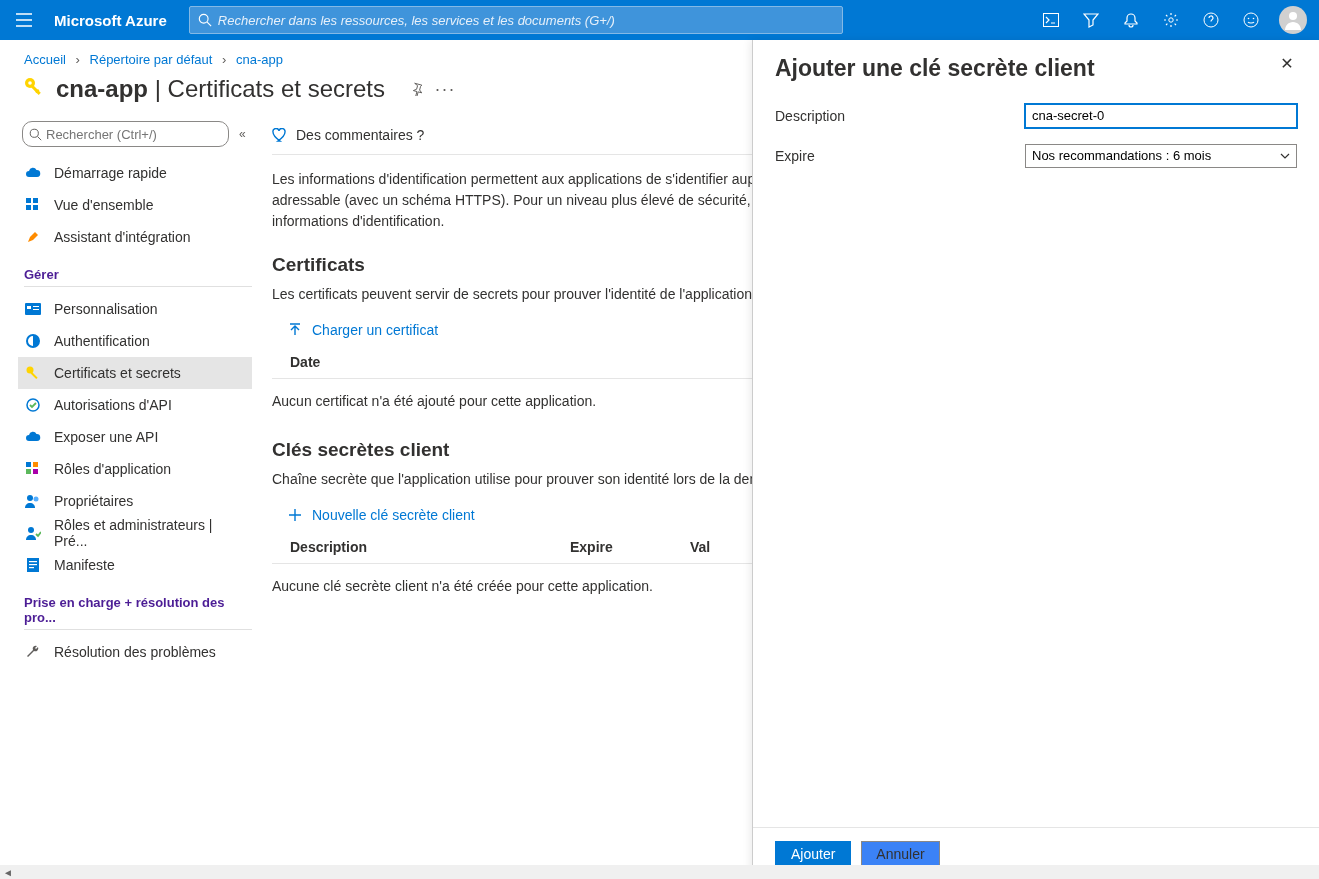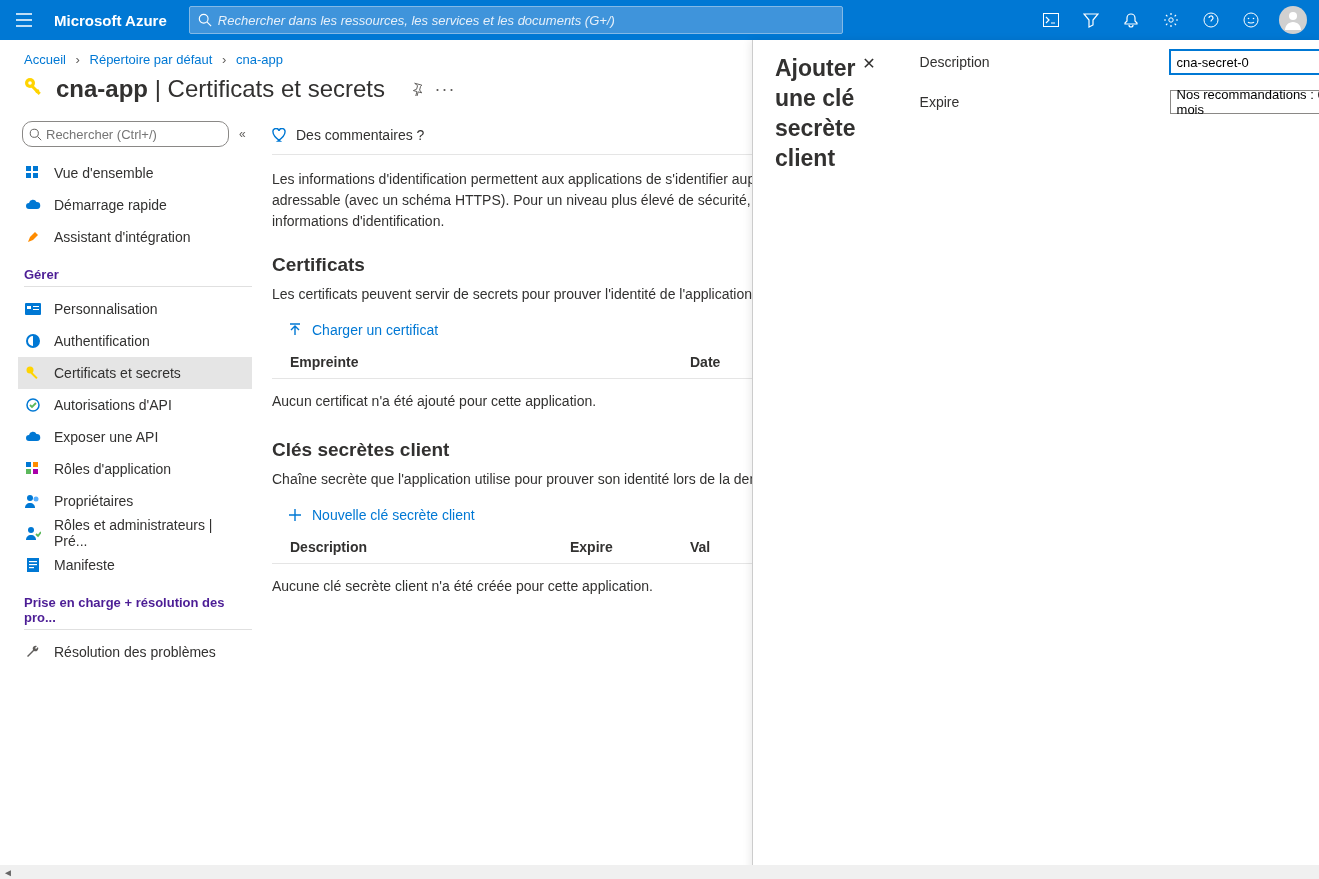--- a/index.html
+++ b/index.html
@@ -55,21 +55,21 @@
 .info-text { font-size:14px; color:#323130; line-height:1.5; margin-bottom:22px; }
 .section-h { font-size:19px; font-weight:600; color:#323130; margin-bottom:10px; }
 .section-p { font-size:14px; color:#323130; margin-bottom:14px; }
 .action-link { display:flex; align-items:center; color:#0078d4; font-size:14px; cursor:pointer; padding:6px 0 6px 16px; }
 .action-link .plus-icon, .action-link .upload-icon { margin-right:10px; color:#0078d4; }
 .table-head-row { display:flex; border-bottom:1px solid #e5e5e5; padding: 10px 0 8px 18px; font-size:14px; color:#323130; font-weight:600; }
 .table-col-1 { flex: 0 0 400px; }
 .empty-row { padding: 14px 0 30px 0; font-size:14px; color:#323130; }
 
 
-.flyout { position:absolute; top:40px; right:0; bottom:0; width:567px; background:#fff; border-left:1px solid #ccc; box-shadow:-2px 0 8px rgba(0,0,0,0.08); display:flex; }
+.flyout { position:absolute; top:40px; right:0; bottom:0; width:567px; background:#fff; border-left:1px solid #ccc; box-shadow:-2px 0 8px rgba(0,0,0,0.08); display:flex; flex-direction:column; }
 .flyout-header { display:flex; align-items:flex-start; justify-content:space-between; padding: 14px 22px 10px 22px; }
 .flyout-title { font-size:23px; font-weight:600; color:#323130; line-height:1.3;}
 .flyout-close { font-size:16px; color:#323130; cursor:pointer; width:20px; text-align:center; }
 .flyout-body { padding: 10px 22px; flex:1; }
 .form-row { display:flex; align-items:center; margin-bottom:16px; }
 .form-label { width:250px; font-size:14px; color:#323130; }
 .form-input { flex:1; height:24px; border:1px solid #0078d4; outline:1px solid #0078d4; padding:0 6px; font-size:13px; }
 .form-select { flex:1; height:24px; border:1px solid #8a8886; padding:8px 6px; font-size:13px; background:#fff; display:flex; align-items:center; justify-content:space-between; cursor:pointer;}
 .flyout-footer { height:52px; border-top:1px solid #e5e5e5; display:flex; align-items:center; padding:0 22px; }
 .btn-primary { background:#0078d4; color:#fff; border:none; height:26px; padding:0 16px; font-size:14px; cursor:pointer; margin-right:10px; }
@@ -183,36 +183,36 @@
                 <circle cx="6.5" cy="6.5" r="5" stroke="#605e5c" stroke-width="1.2" fill="none"></circle>
                 <line x1="10.5" y1="10.5" x2="15" y2="15" stroke="#605e5c" stroke-width="1.2"></line>
               </svg>
             <input type="text" style="margin-left: 4px;" placeholder="Rechercher (Ctrl+/)">
           </div>
           <div class="collapse-chevron">«</div>
         </div>
 
         <div class="nav-item">
           <span class="nav-icon">
+              <svg width="16" height="12" viewBox="0 0 16 12">
+                <path d="M4 10a3 3 0 0 1 0-6 4 4 0 0 1 7.5-1A3 3 0 0 1 12 10z" fill="#0078d4"></path>
+              </svg>
+            </span>
+          <span>Démarrage rapide</span>
+        </div>
+        <div class="nav-item">
+          <span class="nav-icon">
               <svg width="16" height="16" viewBox="0 0 16 16">
                 <rect x="1" y="1" width="5" height="5" fill="#0078d4"></rect>
                 <rect x="8" y="1" width="5" height="5" fill="#0078d4"></rect>
                 <rect x="1" y="8" width="5" height="5" fill="#0078d4"></rect>
                 <rect x="8" y="8" width="5" height="5" fill="#0078d4"></rect>
               </svg>
             </span>
           <span>Vue d'ensemble</span>
-        </div>
-        <div class="nav-item">
-          <span class="nav-icon">
-              <svg width="16" height="12" viewBox="0 0 16 12">
-                <path d="M4 10a3 3 0 0 1 0-6 4 4 0 0 1 7.5-1A3 3 0 0 1 12 10z" fill="#0078d4"></path>
-              </svg>
-            </span>
-          <span>Démarrage rapide</span>
         </div>
         <div class="nav-item">
           <span class="nav-icon">
               <svg width="16" height="16" viewBox="0 0 16 16">
                 <path d="M3 13l2-5 5-5 3 3-5 5-5 2z" fill="#ff8c00"></path>
               </svg>
             </span>
           <span>Assistant d'intégration</span>
         </div>
 
@@ -337,21 +337,20 @@
         <div class="section-p">Les certificats peuvent servir de secrets pour prouver l'identité de l'application lors de la demande de jeton. Également appelés clés publiques.</div>
         <div class="action-link">
           <span class="upload-icon">
             <svg width="14" height="14" viewBox="0 0 14 14">
                 <path d="M7 12V3M3 7l4-4 4 4M2 1h10" stroke="#0078d4" stroke-width="1.4" fill="none"></path>
               </svg>
           </span>
           <span>Charger un certificat</span>
         </div>
         <div class="table-head-row">
-          <div class="table-col-1">Empreinte</div>
           <div>Date</div>
         </div>
         <div class="empty-row">Aucun certificat n'a été ajouté pour cette application.</div>
 
         <div class="section-h">Clés secrètes client</div>
         <div class="section-p">Chaîne secrète que l'application utilise pour prouver son identité lors de la demande d'un jeton. Également appelée mot de passe de l'application.</div>
         <div class="action-link">
           <span class="plus-icon">
             <svg width="14" height="14" viewBox="0 0 14 14">
                 <path d="M7 1v12M1 7h12" stroke="#0078d4" stroke-width="1.4"></path>

